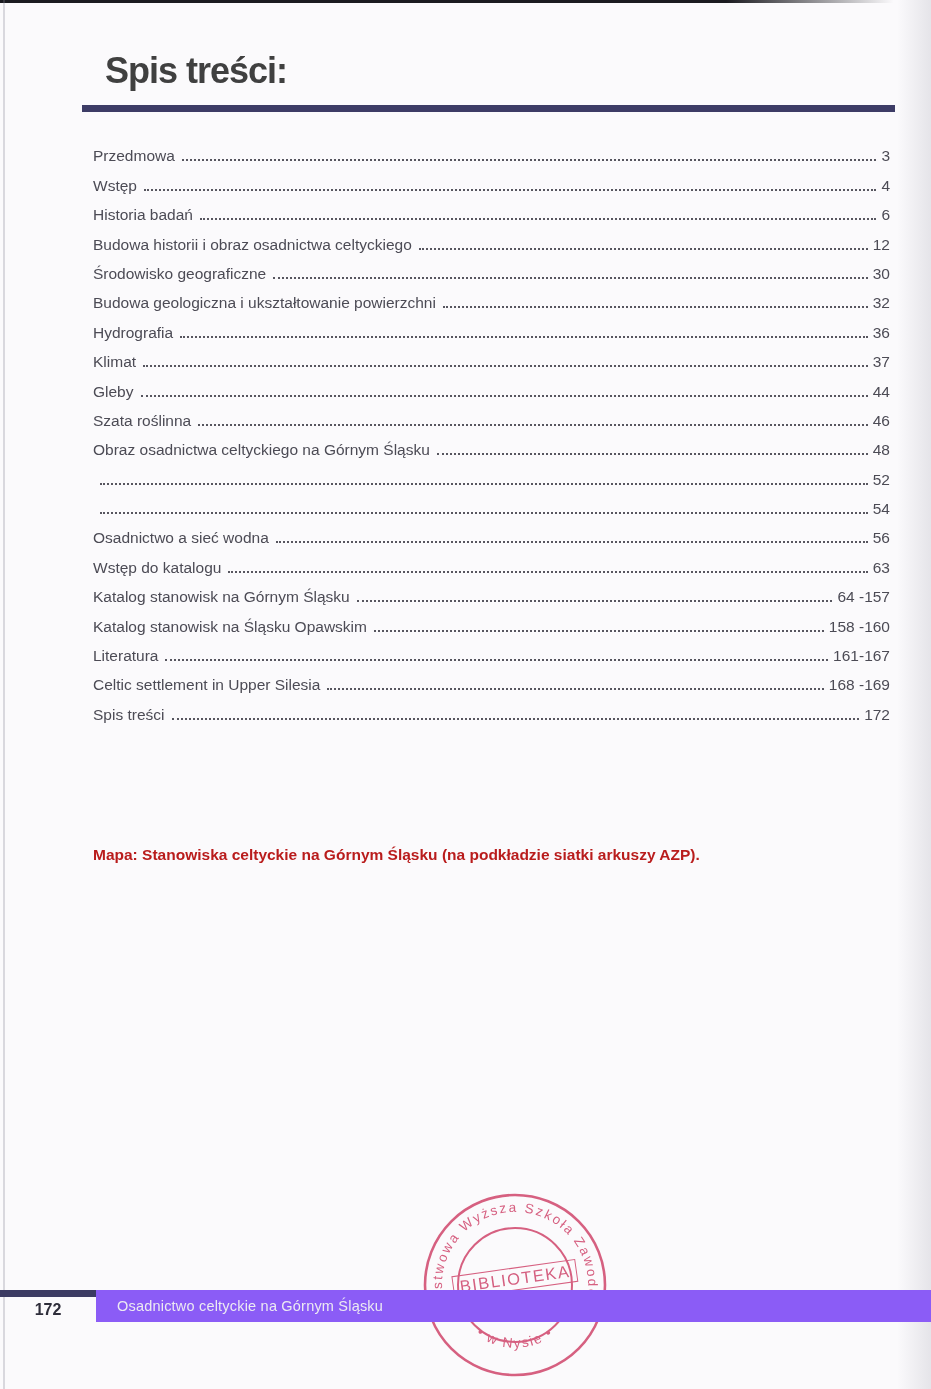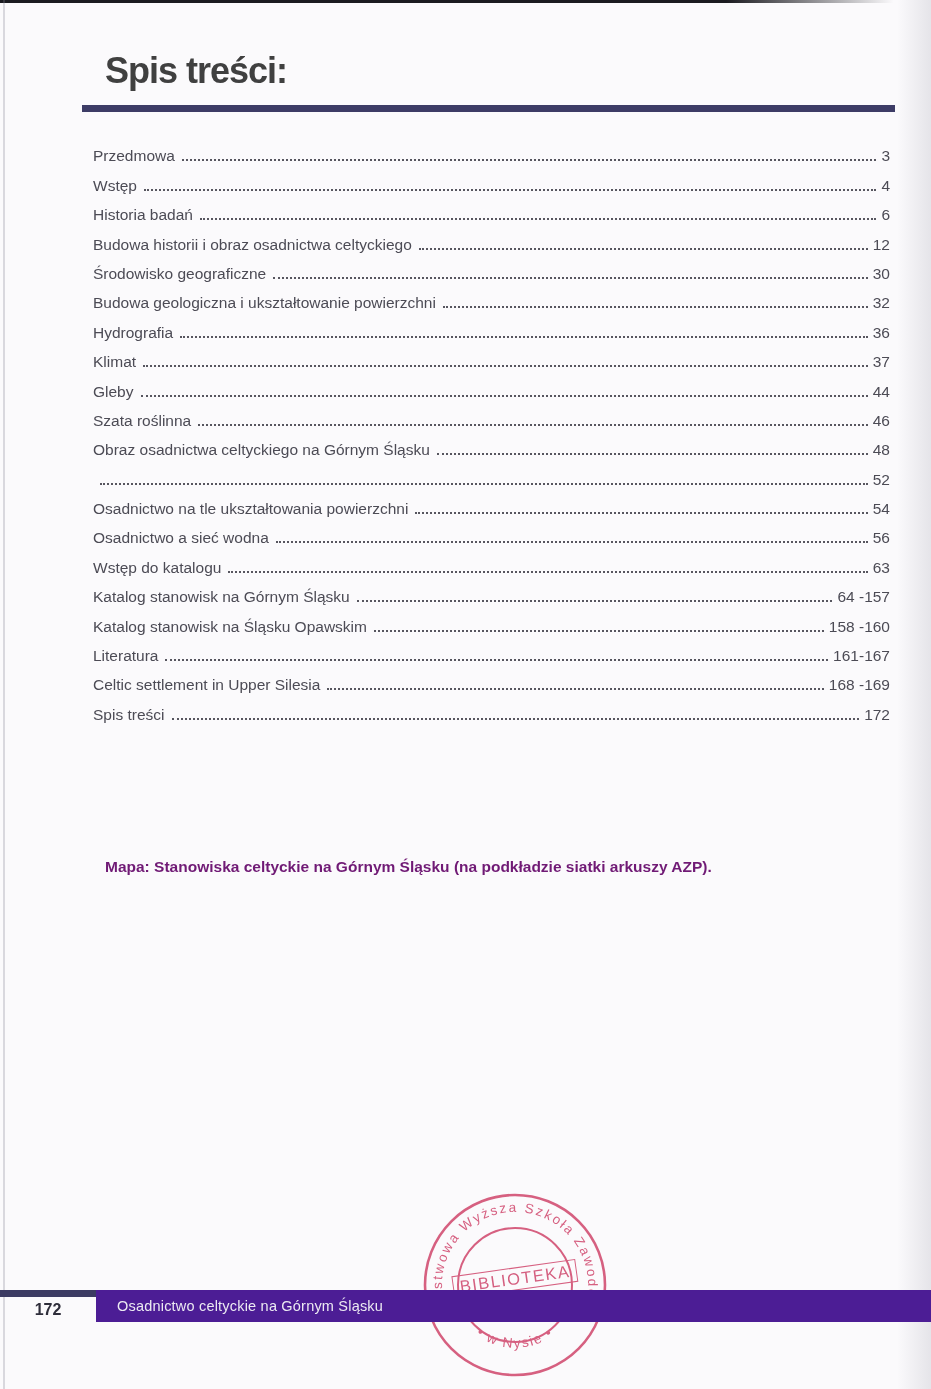--- a/index.html
+++ b/index.html
@@ -20,40 +20,40 @@
     font-size:36px;font-weight:bold;letter-spacing:-1px;color:#404040;
   }
   .title-rule{position:absolute;left:82px;top:105px;width:813px;height:7px;background:#3d3c66;}
   
   .toc{position:absolute;left:93px;top:140px;width:797px;}
   .toc-row{display:flex;align-items:flex-end;height:29.4px;padding-bottom:4px;box-sizing:border-box;}
   .toc-label,.toc-page{font-size:15.5px;line-height:19px;color:#4c4b55;white-space:nowrap;}
   .leader{flex:1;border-bottom:2.2px dotted #57565f;margin:0 5px 4px 7px;min-width:20px;}
   
   .map-caption{
-    position:absolute;left:93px;top:846px;margin:12px;width:760px;
-    font-size:15.5px;font-weight:bold;color:#701a75;
+    position:absolute;left:93px;top:846px;margin:0;width:760px;
+    font-size:15.5px;font-weight:bold;color:#b91c1c;
   }
   
   .stamp{position:absolute;left:422px;top:1192px;width:186px;height:186px;z-index:1;opacity:0.88;}
   .stamp svg{position:absolute;left:0;top:0;}
   .stamp-center-box{
     position:absolute;left:50%;top:47%;transform:translate(-50%,-50%) rotate(-8deg);
     border:1.6px solid #d14b70;padding:1px 6px;
     font-size:16.5px;letter-spacing:1.5px;color:#cf4a6f;white-space:nowrap;
   }
   
   .footer-strip{position:absolute;left:0;top:1290px;width:96px;height:7px;background:#3c3b63;z-index:2;}
   .footer-pagenum{
     position:absolute;left:0;top:1297px;width:96px;height:25px;z-index:2;
     display:flex;align-items:center;justify-content:center;
     font-size:16px;font-weight:bold;color:#2e2d3a;background:transparent;
   }
   .footer-bar{
-    position:absolute;left:96px;top:1290px;width:835px;height:32px;background:#4c1d95;z-index:2;
+    position:absolute;left:96px;top:1290px;width:835px;height:32px;background:#8b5cf6;z-index:2;
     display:flex;align-items:center;box-sizing:border-box;padding-left:21px;
     font-size:14.5px;color:#eceaf2;letter-spacing:0.2px;
   }
 </style>
 </head>
 <body>
 
 <div class="scan-top"></div>
 <div class="scan-left"></div>
 <div class="scan-right"></div>
@@ -127,21 +127,20 @@
     <span class="leader"></span>
     <span class="toc-page">48</span>
   </div>
 
   <div class="toc-row">
     <span class="leader"></span>
     <span class="toc-page">52</span>
   </div>
 
   <div class="toc-row">
-    <span class="toc-label">Osadnictwo na tle ukształtowania powierzchni</span>
     <span class="leader"></span>
     <span class="toc-page">54</span>
   </div>
 
   <div class="toc-row">
     <span class="toc-label">Osadnictwo a sieć wodna</span>
     <span class="leader"></span>
     <span class="toc-page">56</span>
   </div>
 

